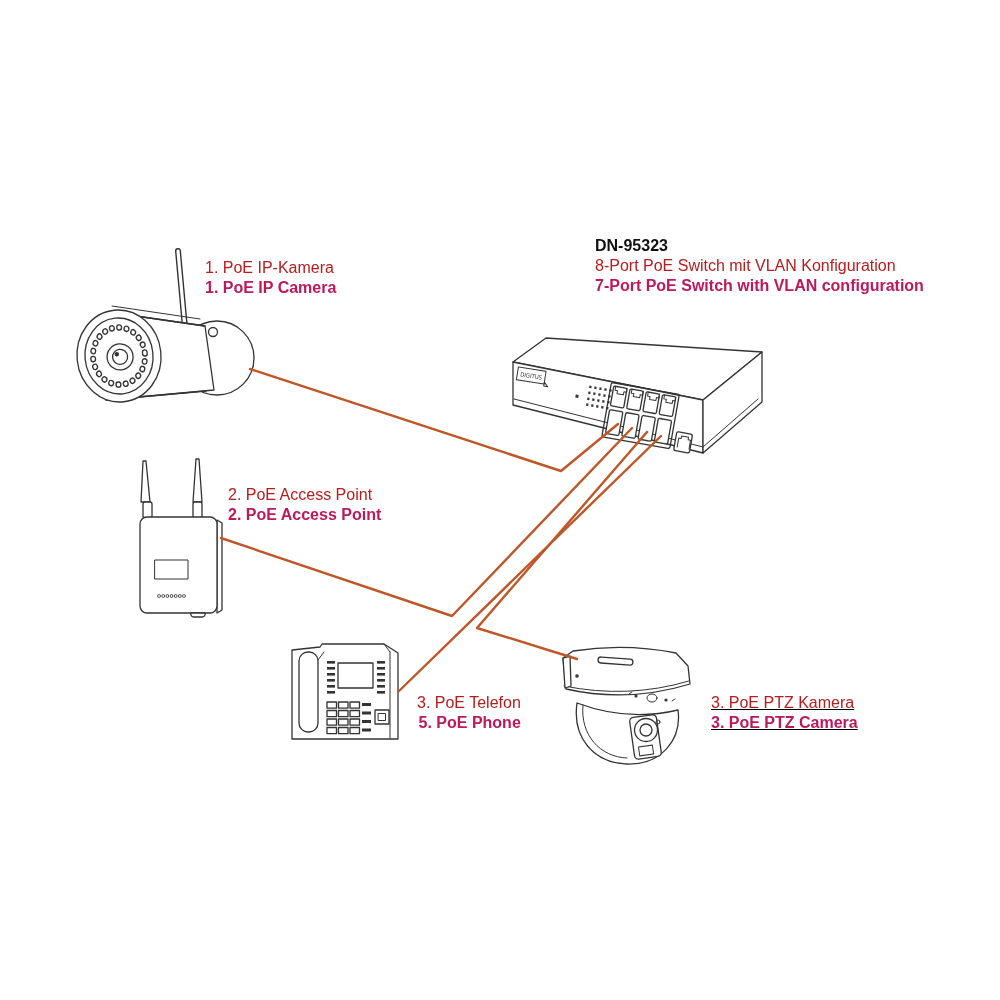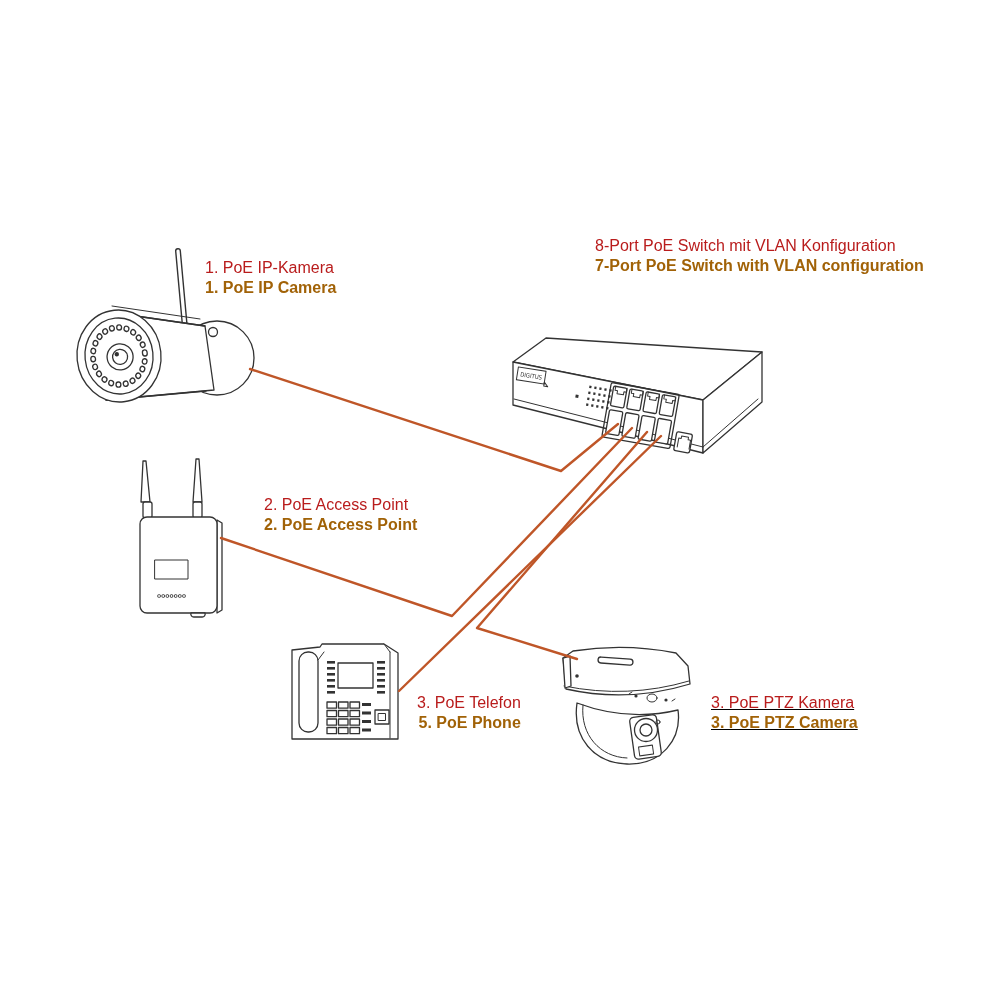--- a/index.html
+++ b/index.html
@@ -3,25 +3,25 @@
 <meta charset="utf-8">
 <style>
   html,body{margin:0;padding:0;background:#fff;}
   #stage{
     position:relative;width:1000px;height:1000px;background:#ffffff;overflow:hidden;
     font-family:"Liberation Sans", sans-serif;
   }
   #art{position:absolute;left:0;top:0;}
   .lbl{position:absolute;font-size:16px;line-height:20px;white-space:nowrap;}
   .de{color:#b91c1c;font-weight:400;}
-  .en{color:#a16207;font-weight:700;}
+  .en{color:#be185d;font-weight:700;}
   .model{color:#111111;font-weight:700;}
   #switch-title{left:595px;top:236px;}
   #label-ip-camera{left:205px;top:258px;}
-  #label-access-point{left:228px;top:495px;margin-left:36px;}
+  #label-access-point{left:228px;top:485px;}
   #label-phone{left:417px;top:693px;text-align:right;}
   #label-ptz{left:711px;top:693px;text-decoration:underline;}
   #legend{left:617px;top:505px;}
   .swatch{width:29px;height:3px;background:#bf5628;border-radius:1px;margin:4px 0 6px 0;}
   
   .ln{stroke:#333;fill:none;stroke-width:1.3;stroke-linejoin:round;stroke-linecap:round;}
   .lnf{stroke:#333;fill:#fff;stroke-width:1.3;stroke-linejoin:round;}
   .thin{stroke-width:1;}
   .cable{fill:none;stroke-width:2.4;stroke-linecap:round;stroke-linejoin:round;}
 </style>
@@ -214,20 +214,21 @@
 
     <g>
       <polyline class="cable" points="250,369 561,471 618,424" stroke="#bf5628"></polyline>
       <polyline class="cable" points="221,538 452,616 632,428" stroke="#bf5628"></polyline>
       <polyline class="cable" points="577,659 477,628 647,432" stroke="#bf5628"></polyline>
       <polyline class="cable" points="399,691 661,436" stroke="#bf5628"></polyline>
     </g>
   </svg>
 
   <div class="lbl" id="switch-title">
+    <div class="model">DN-95323</div>
     <div class="de">8-Port PoE Switch mit VLAN Konfiguration</div>
     <div class="en">7-Port PoE Switch with VLAN configuration</div>
   </div>
 
   <div class="lbl" id="label-ip-camera">
     <div class="de">1. PoE IP-Kamera</div>
     <div class="en">1. PoE IP Camera</div>
   </div>
 
   <div class="lbl" id="label-access-point">

